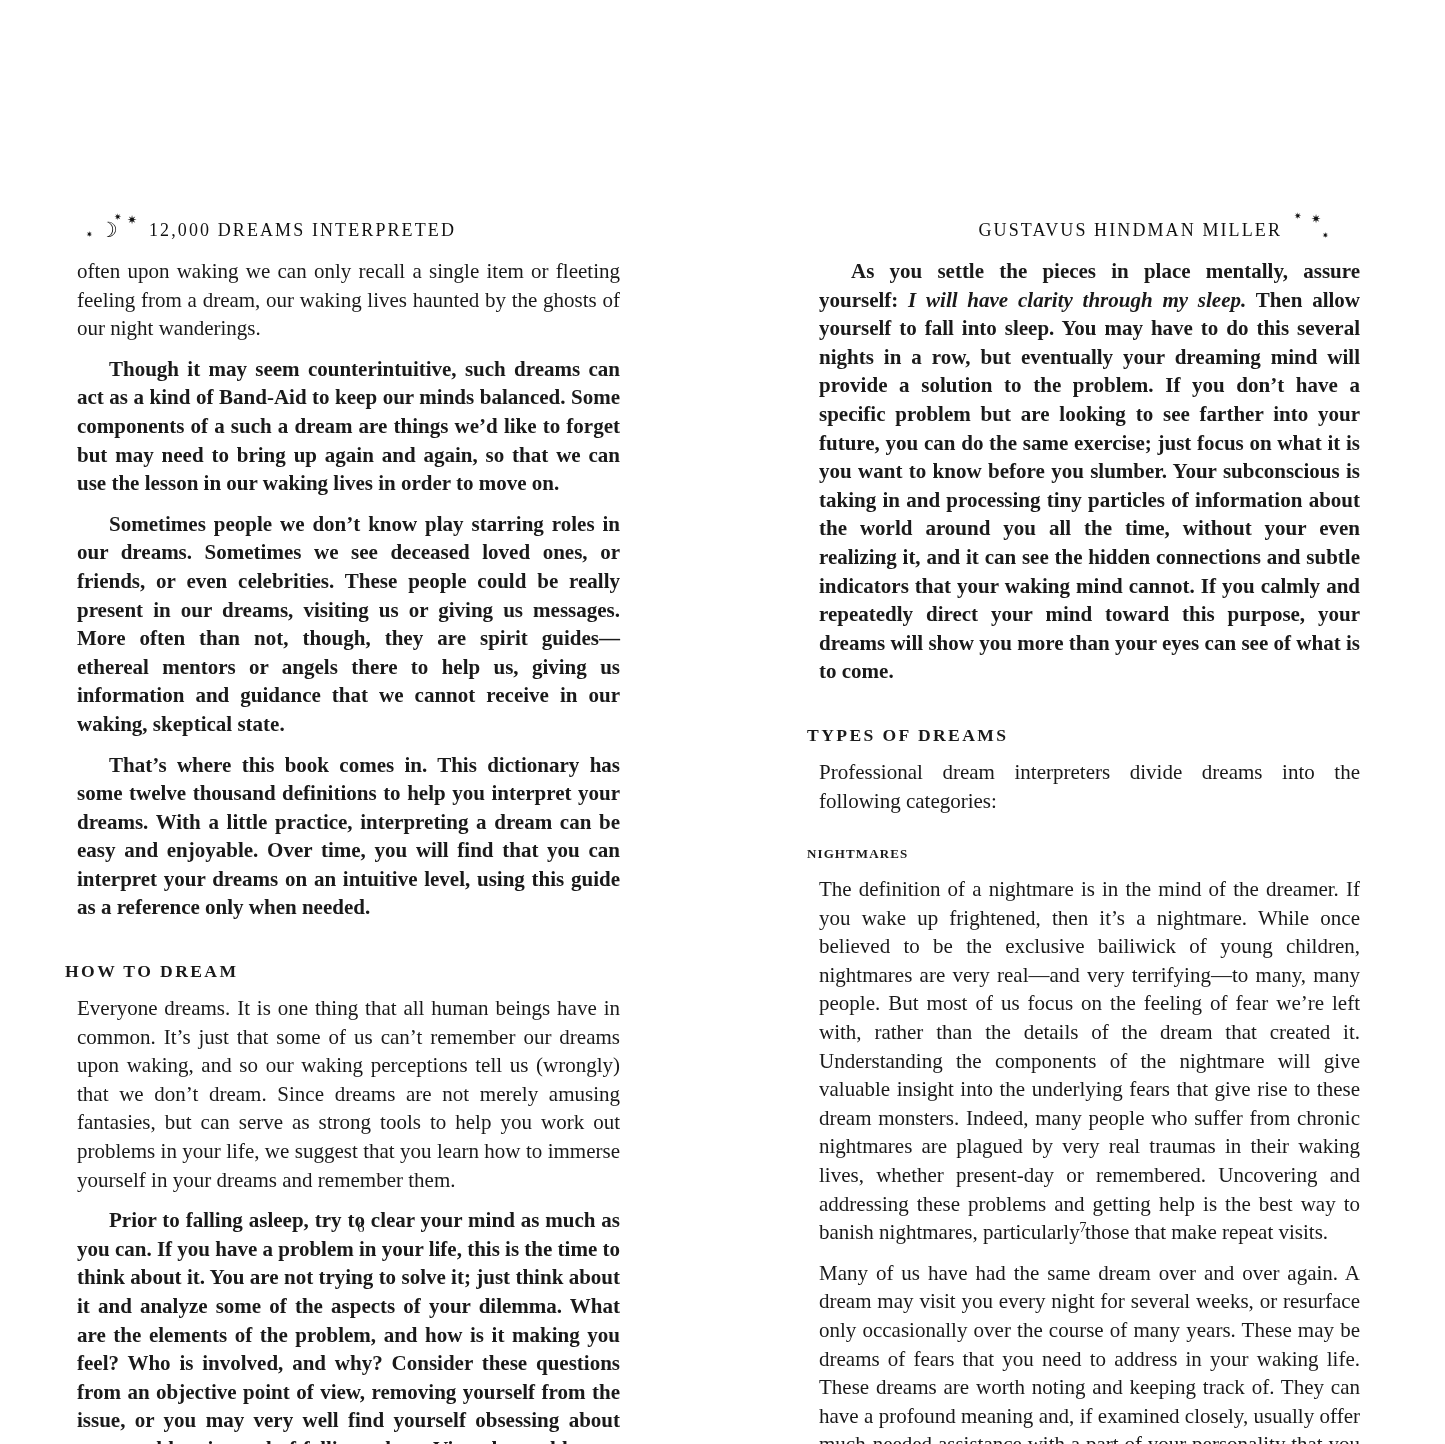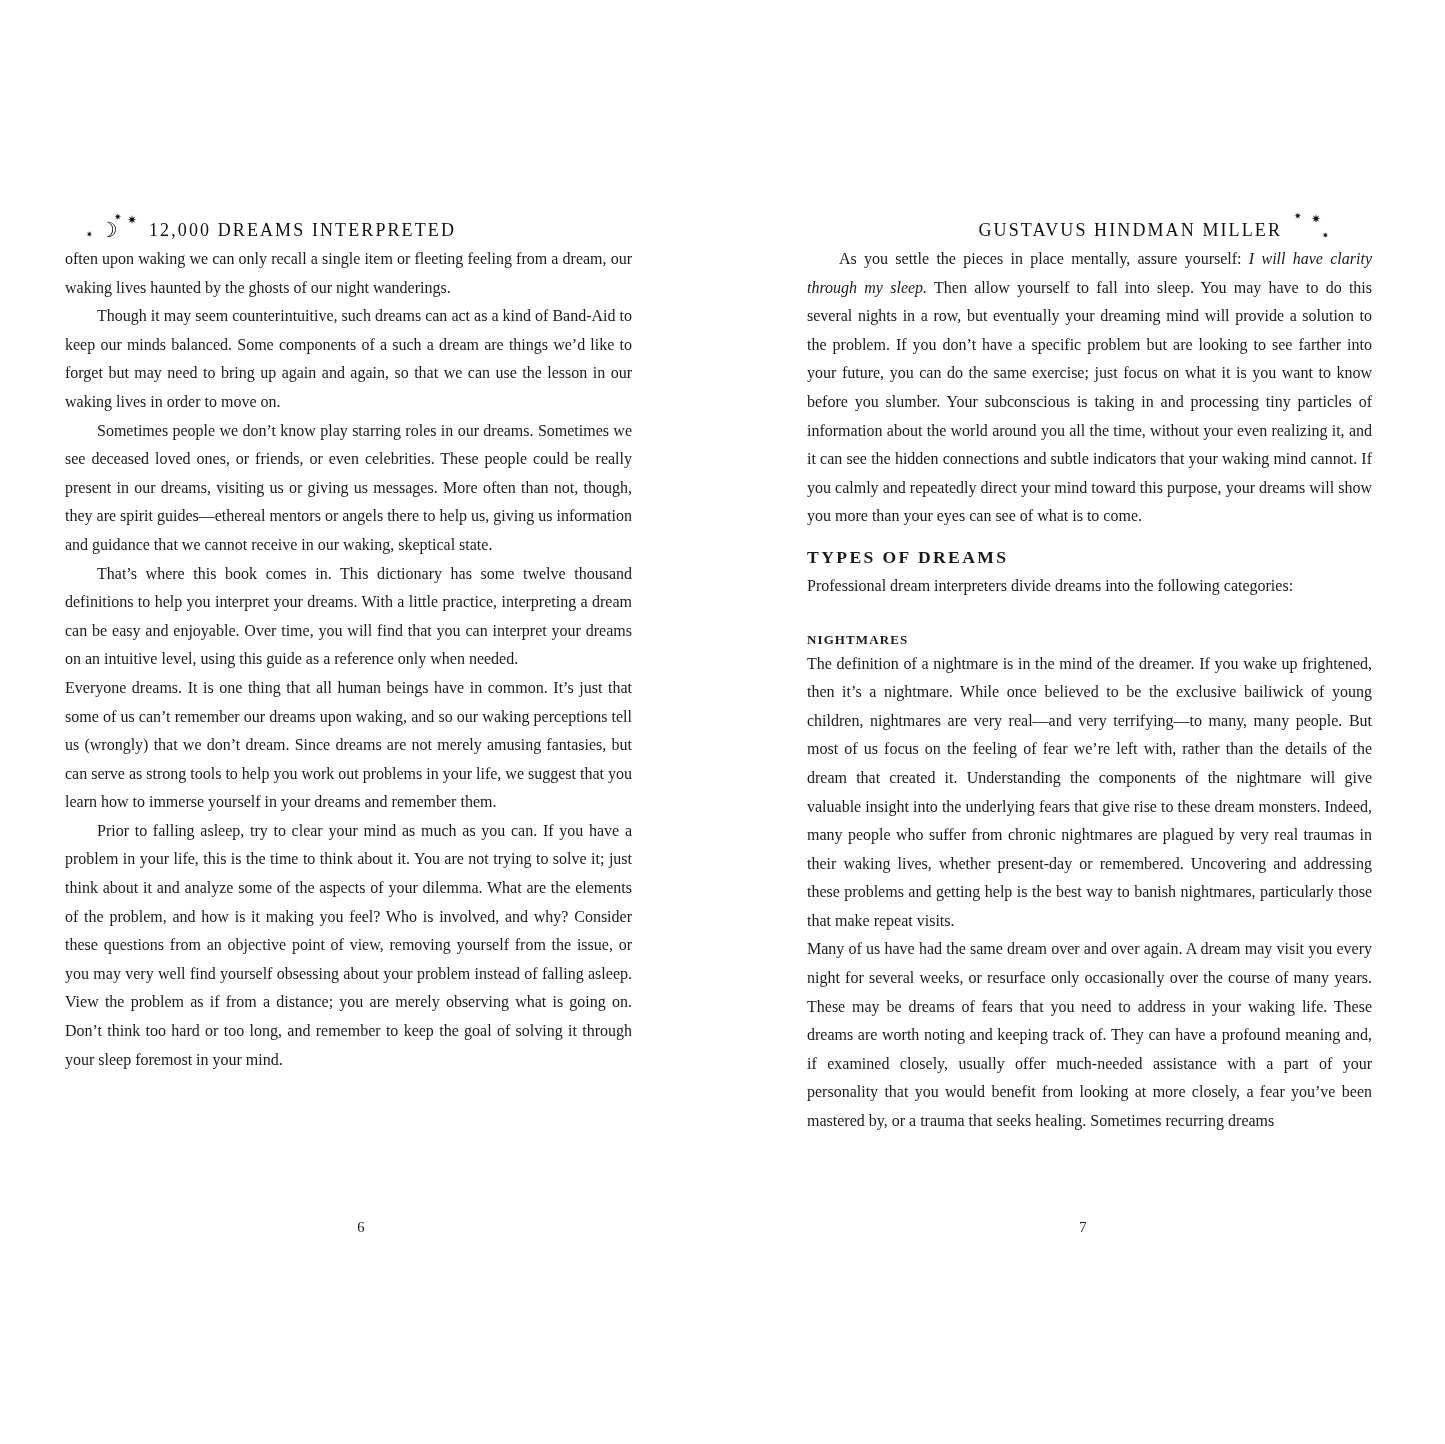--- a/index.html
+++ b/index.html
@@ -83,32 +83,33 @@
   .star-b { font-size: 12px; left: 44px; top: 1px; }
   .star-c { font-size: 8px; left: 3px; top: 18px; }
   .rstar-a { font-size: 9px; left: 6px; top: -1px; }
   .rstar-b { font-size: 12px; left: 23px; top: 0px; }
   .rstar-c { font-size: 8px; left: 34px; top: 19px; }
 
   .col {
     width: 100%;
   }
   p.body {
-    margin: 0;
-    font-size: 16px;
+    margin: 12px;
+    font-size: 21px;
     line-height: 28.6px;
     text-align: justify;
     text-indent: 0;
     hyphens: auto;
   }
   p.body.indent {
     text-indent: 32px;
+    font-weight: bold;
   }
   h2.section {
-    margin: 16px 0 4px 0;
+    margin: 39px 0 4px 0;
     font-size: 17.6px;
     letter-spacing: 2.4px;
     font-weight: bold;
     text-transform: uppercase;
     font-variant: small-caps;
   }
   h3.sub {
     margin: 27px 0 1px 0;
     font-size: 18.5px;
     letter-spacing: 1.1px;
@@ -147,20 +148,21 @@
       </span>
       <span class="rh-text">12,000 Dreams Interpreted</span>
     </div>
 
     <div class="col">
       <p class="body">often upon waking we can only recall a single item or fleeting feeling from a dream, our waking lives haunted by the ghosts of our night wanderings.</p>
       <p class="body indent">Though it may seem counterintuitive, such dreams can act as a kind of Band-Aid to keep our minds balanced. Some components of a such a dream are things we’d like to forget but may need to bring up again and again, so that we can use the lesson in our waking lives in order to move on.</p>
       <p class="body indent">Sometimes people we don’t know play starring roles in our dreams. Sometimes we see deceased loved ones, or friends, or even celebrities. These people could be really present in our dreams, visiting us or giving us messages. More often than not, though, they are spirit guides—ethereal mentors or angels there to help us, giving us information and guidance that we cannot receive in our waking, skeptical state.</p>
       <p class="body indent">That’s where this book comes in. This dictionary has some twelve thousand definitions to help you interpret your dreams. With a little practice, interpreting a dream can be easy and enjoyable. Over time, you will find that you can interpret your dreams on an intuitive level, using this guide as a reference only when needed.</p>
 
+      <h2 class="section">How to Dream</h2>
       <p class="body">Everyone dreams. It is one thing that all human beings have in common. It’s just that some of us can’t remember our dreams upon waking, and so our waking perceptions tell us (wrongly) that we don’t dream. Since dreams are not merely amusing fantasies, but can serve as strong tools to help you work out problems in your life, we suggest that you learn how to immerse yourself in your dreams and remember them.</p>
       <p class="body indent">Prior to falling asleep, try to clear your mind as much as you can. If you have a problem in your life, this is the time to think about it. You are not trying to solve it; just think about it and analyze some of the aspects of your dilemma. What are the elements of the problem, and how is it making you feel? Who is involved, and why? Consider these questions from an objective point of view, removing yourself from the issue, or you may very well find yourself obsessing about your problem instead of falling asleep. View the problem as if from a distance; you are merely observing what is going on. Don’t think too hard or too long, and remember to keep the goal of solving it through your sleep foremost in your mind.</p>
     </div>
 
     <div class="folio">
       <span class="folio-inner">6</span>
     </div>
   </div>
 
   <div class="page page-right">

